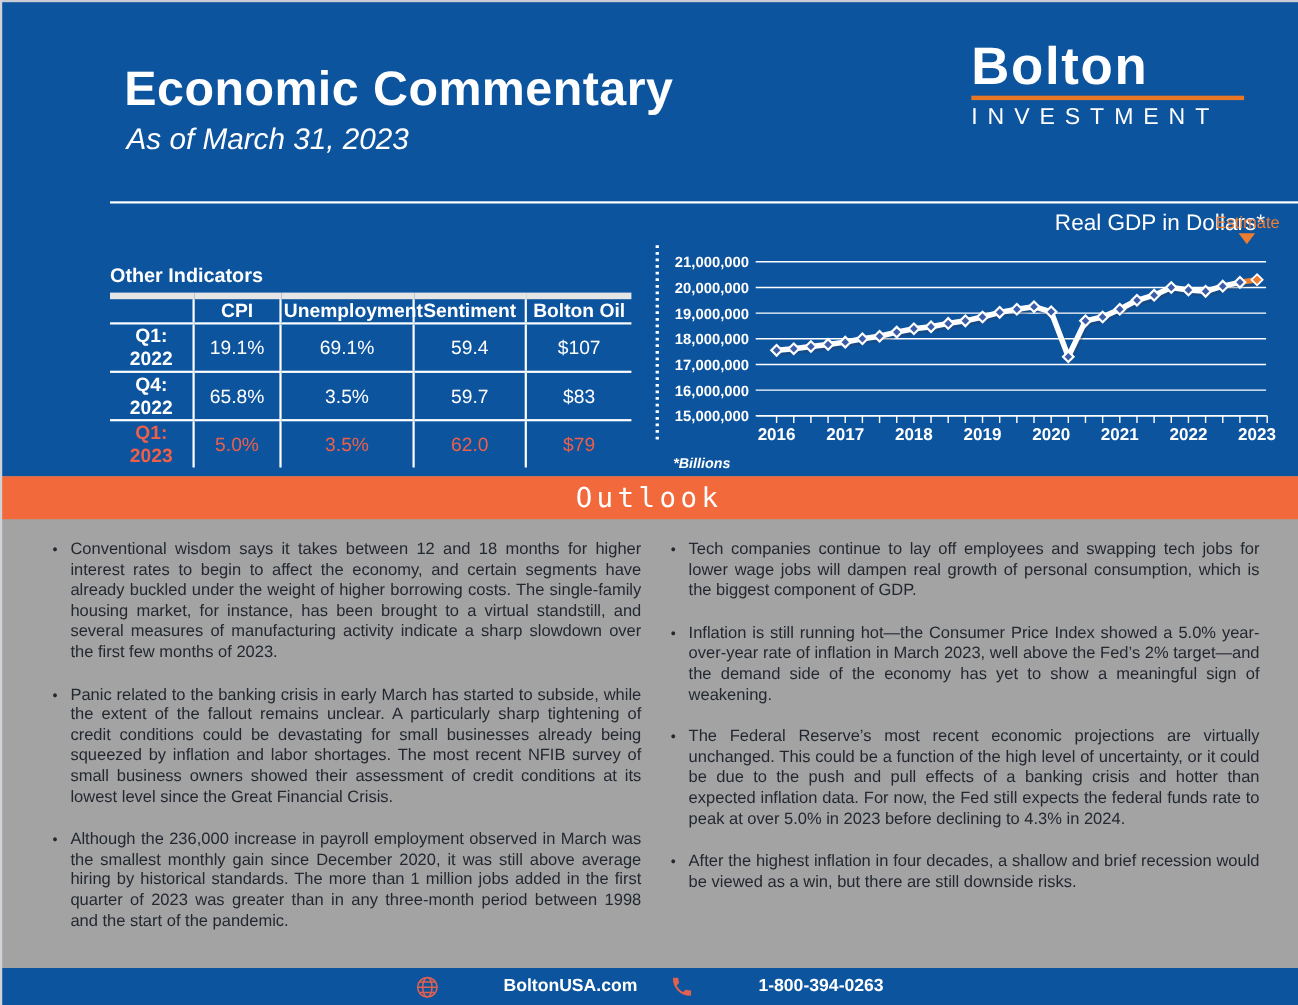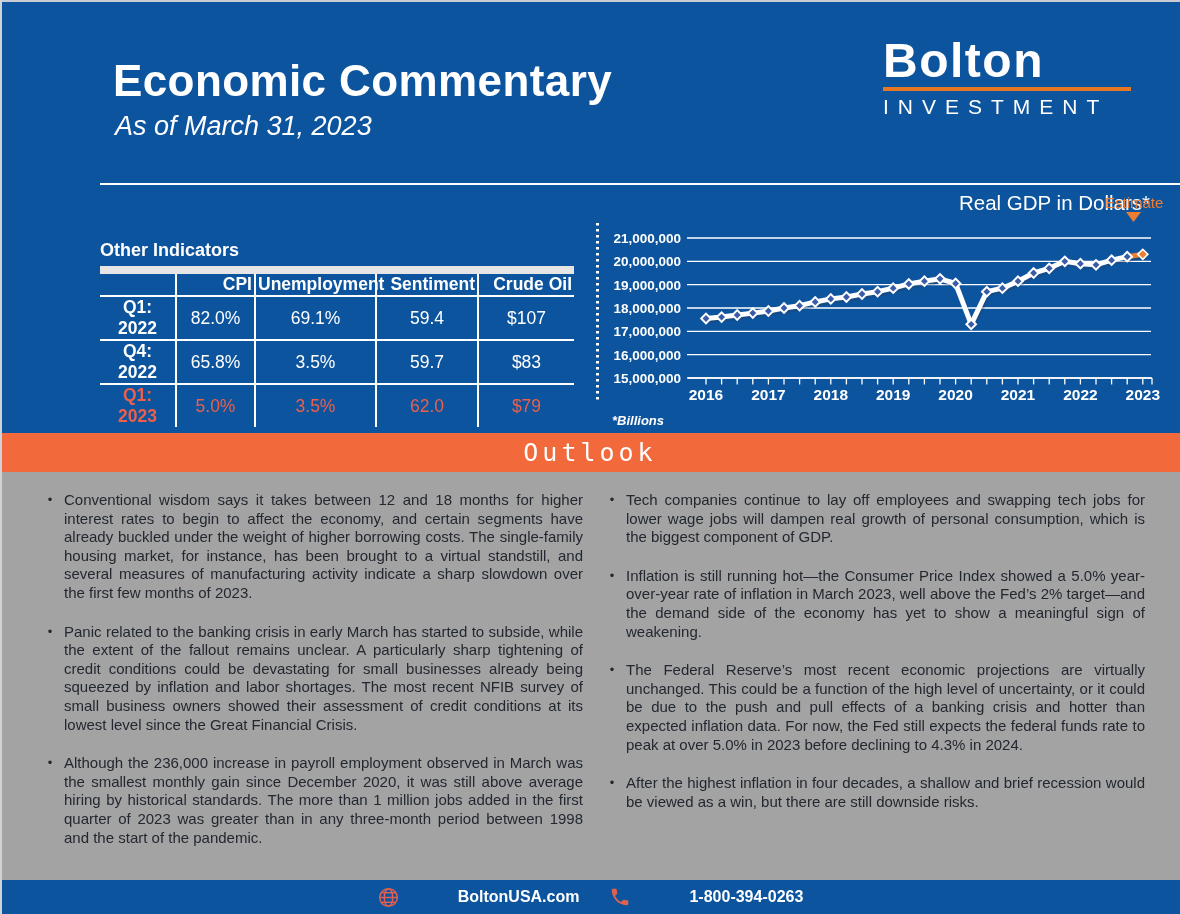--- a/index.html
+++ b/index.html
@@ -24,21 +24,21 @@
 
   .header-rule { position:absolute; left:100px; top:183px; width:1080px; height:2px; background:#fff; }
 
   
   .indicators { position:absolute; left:100px; top:240px; width:474px; }
   .indicators-title { font-size:18px; font-weight:bold; color:#fff; margin-bottom:5px; }
   table.ind { width:474px; border-collapse:collapse; table-layout:fixed; color:#fff; font-size:17.5px; }
   table.ind col.c0{width:76px;} table.ind col.c1{width:79px;} table.ind col.c2{width:121px;}
   table.ind col.c3{width:102px;} table.ind col.c4{width:96px;}
   table.ind th, table.ind td { height:25px; text-align:center; font-weight:normal; padding:0 2px; }
-  table.ind thead th { font-weight:bold; border-top:8px solid #e5e5e5; border-bottom:2px solid #fff;text-align:right; }
+  table.ind thead th { font-weight:bold; border-top:6px solid #e5e5e5; border-bottom:2px solid #fff; }
   table.ind tbody th { font-weight:bold; }
   table.ind tbody tr:not(:last-child) th, table.ind tbody tr:not(:last-child) td { border-bottom:2px solid #fff; }
   table.ind th:not(:first-child), table.ind td:not(:first-child) { border-left:2px solid #fff; }
   table.ind tr.hl th, table.ind tr.hl td { color:#ED5F4B; }
 
   
   .chart-title { position:absolute; left:595px; top:191px; width:555px; text-align:right; font-size:20.5px; color:#fff; }
   .estimate-label { position:absolute; left:1105px; top:194px; font-size:15px; color:#EF7D33; }
   svg.gdp { position:absolute; left:595px; top:210px; }
 
@@ -88,27 +88,27 @@
             <col class="c2">
             <col class="c3">
             <col class="c4">
           </colgroup>
         <thead>
             <tr>
               <th></th>
               <th>CPI</th>
               <th>Unemployment</th>
               <th>Sentiment</th>
-              <th>Crude Oil</th>
+              <th>Bolton Oil</th>
             </tr>
           </thead>
         <tbody>
             <tr>
               <th>Q1: 2022</th>
-              <td>82.0%</td>
+              <td>19.1%</td>
               <td>69.1%</td>
               <td>59.4</td>
               <td>$107</td>
             </tr>
             <tr>
               <th>Q4: 2022</th>
               <td>65.8%</td>
               <td>3.5%</td>
               <td>59.7</td>
               <td>$83</td>

